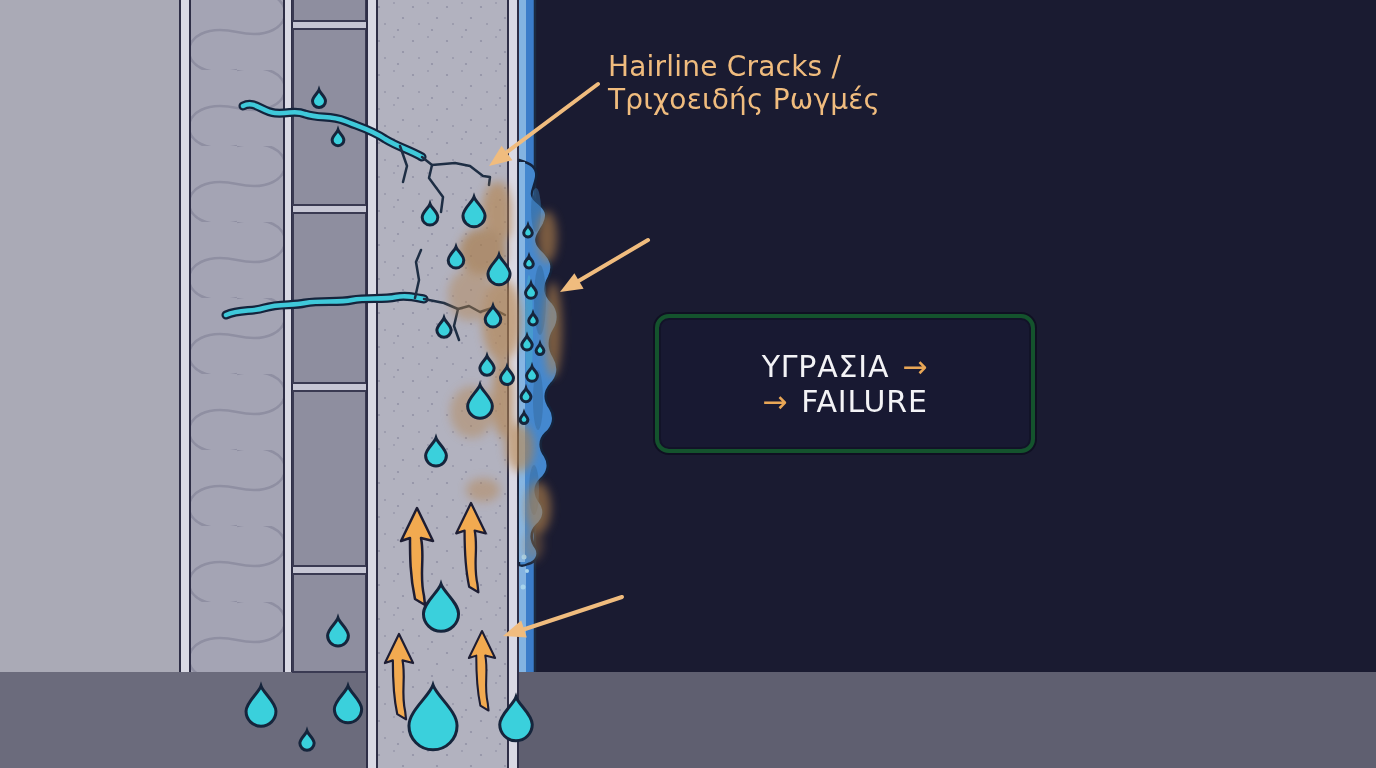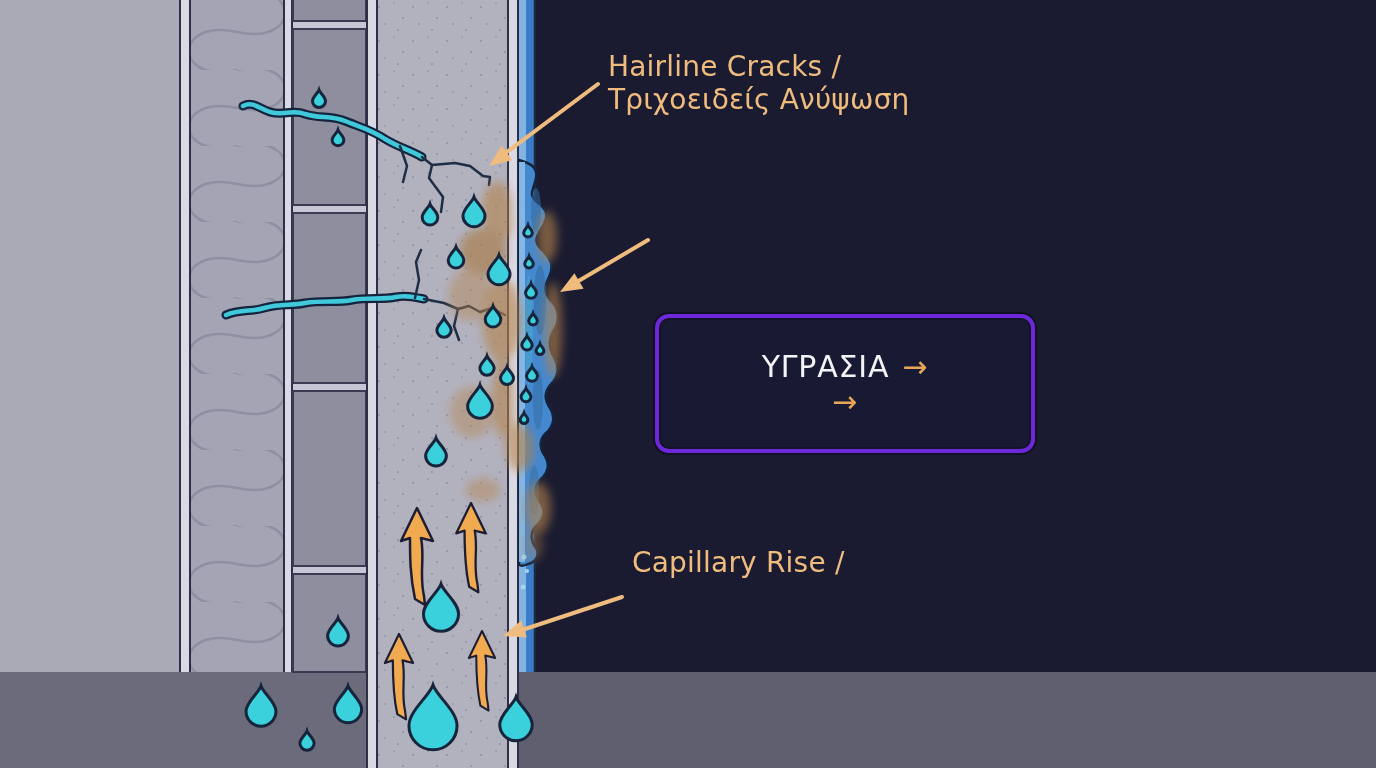--- a/index.html
+++ b/index.html
@@ -8,21 +8,21 @@
     background:#14532d;font-family:"DejaVu Sans",sans-serif;
   }
   .scene{position:absolute;left:0;top:0;}
   .lbl{
     position:absolute;color:#f0bc7e;font-size:28px;line-height:33px;
     white-space:nowrap;letter-spacing:0.2px;
   }
   .lbl span{display:block;}
   .callout{
     position:absolute;left:655px;top:314px;width:380px;height:139px;
-    box-sizing:border-box;border:4px solid #6d28d9;border-radius:14px;
+    box-sizing:border-box;border:4px solid #14532d;border-radius:14px;
     background:#181932;
     box-shadow:0 0 0 2px rgba(8,8,22,.55), inset 0 0 0 2px rgba(8,8,22,.35);
     display:flex;flex-direction:column;align-items:center;justify-content:center;
     gap:0;
   }
   .callout .row{
     display:flex;align-items:center;gap:13px;
     color:#f3f3f6;font-size:30px;letter-spacing:0.8px;
   }
   .callout .row .arr{color:#e8a656;font-size:30px;}
@@ -205,31 +205,31 @@
       </g>
       <g>
         <line x1="622" y1="597" x2="516" y2="632"></line>
         <polygon points="503,636 521.2,620.4 526.8,637.6" stroke="none"></polygon>
       </g>
     </g>
   </svg>
 
   <div class="lbl" style="left:608px;top:50px;">
     <span>Hairline Cracks /</span>
-    <span>Τριχοειδείς Ανύψωση</span>
+    <span>Τριχοειδής Ρωγμές</span>
   </div>
 
 
   <div class="lbl" style="left:632px;top:546px;">
-    <span>Capillary Rise /</span>
   </div>
 
   <div class="callout">
     <div class="row">
       <span>ΥΓΡΑΣΙΑ</span>
       <span class="arr">→</span>
     </div>
     <div class="row">
       <span class="arr">→</span>
+      <span>FAILURE</span>
     </div>
   </div>
 
 </div>
 
 </body></html>

